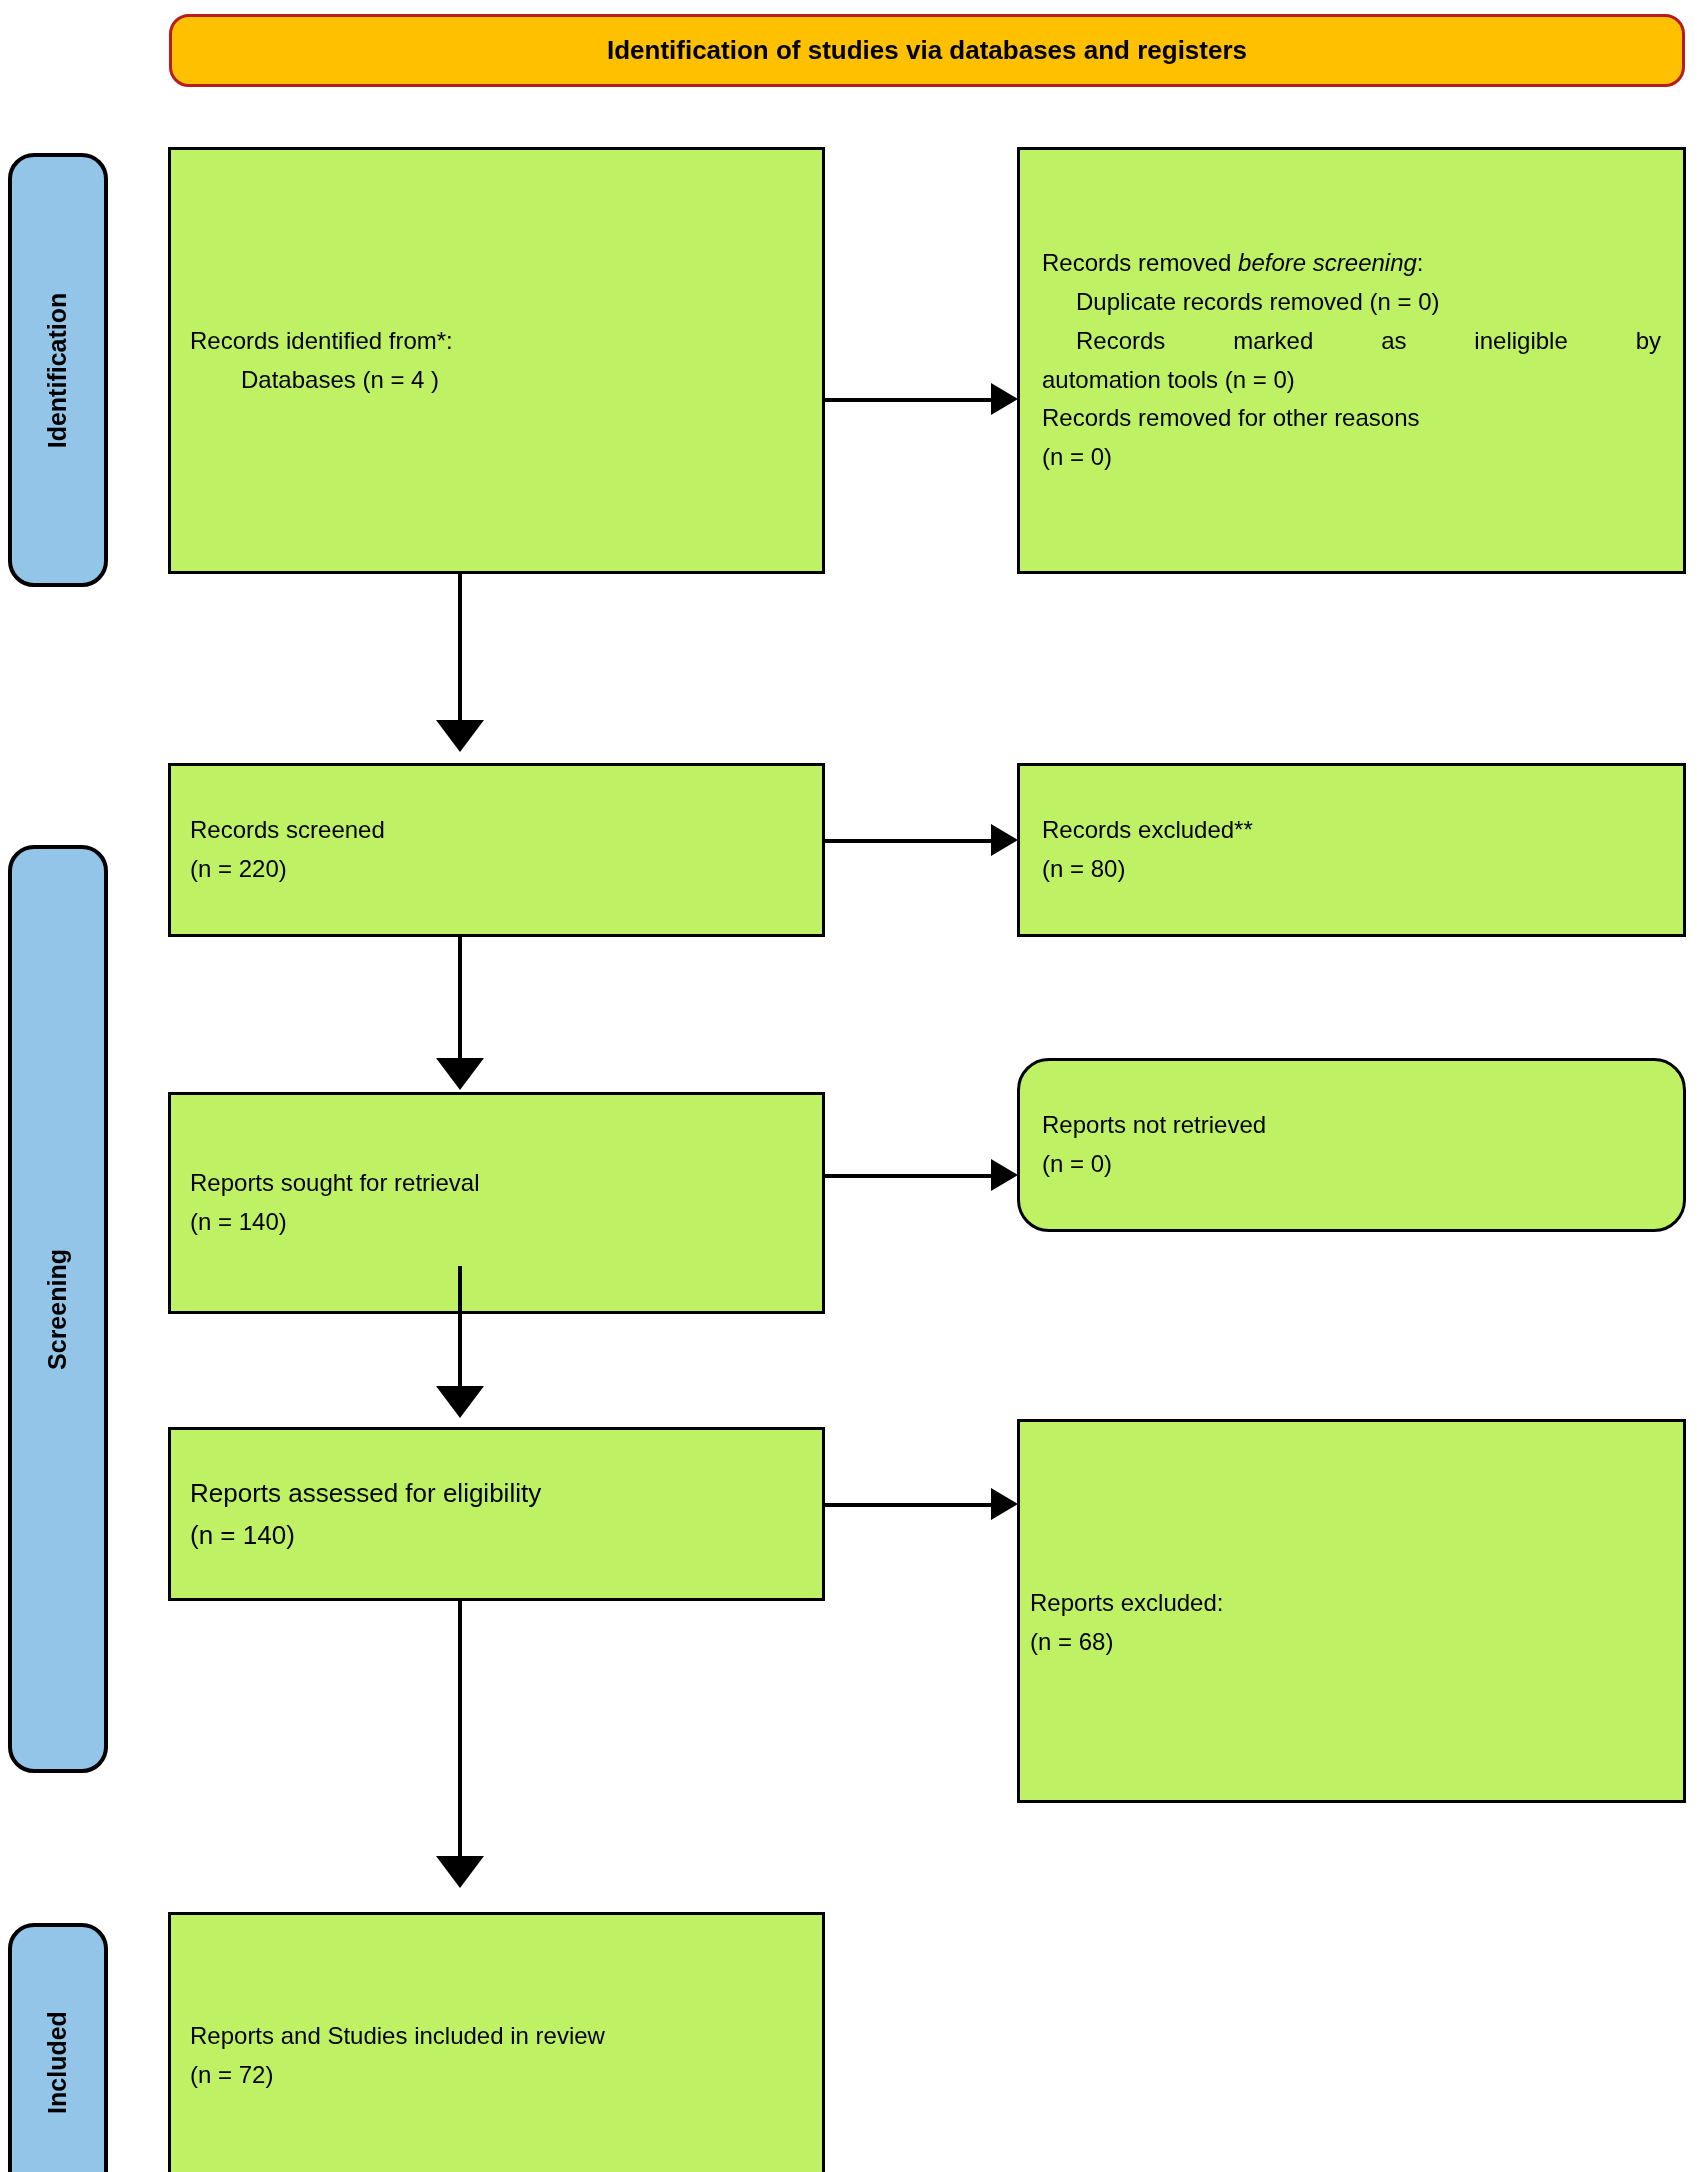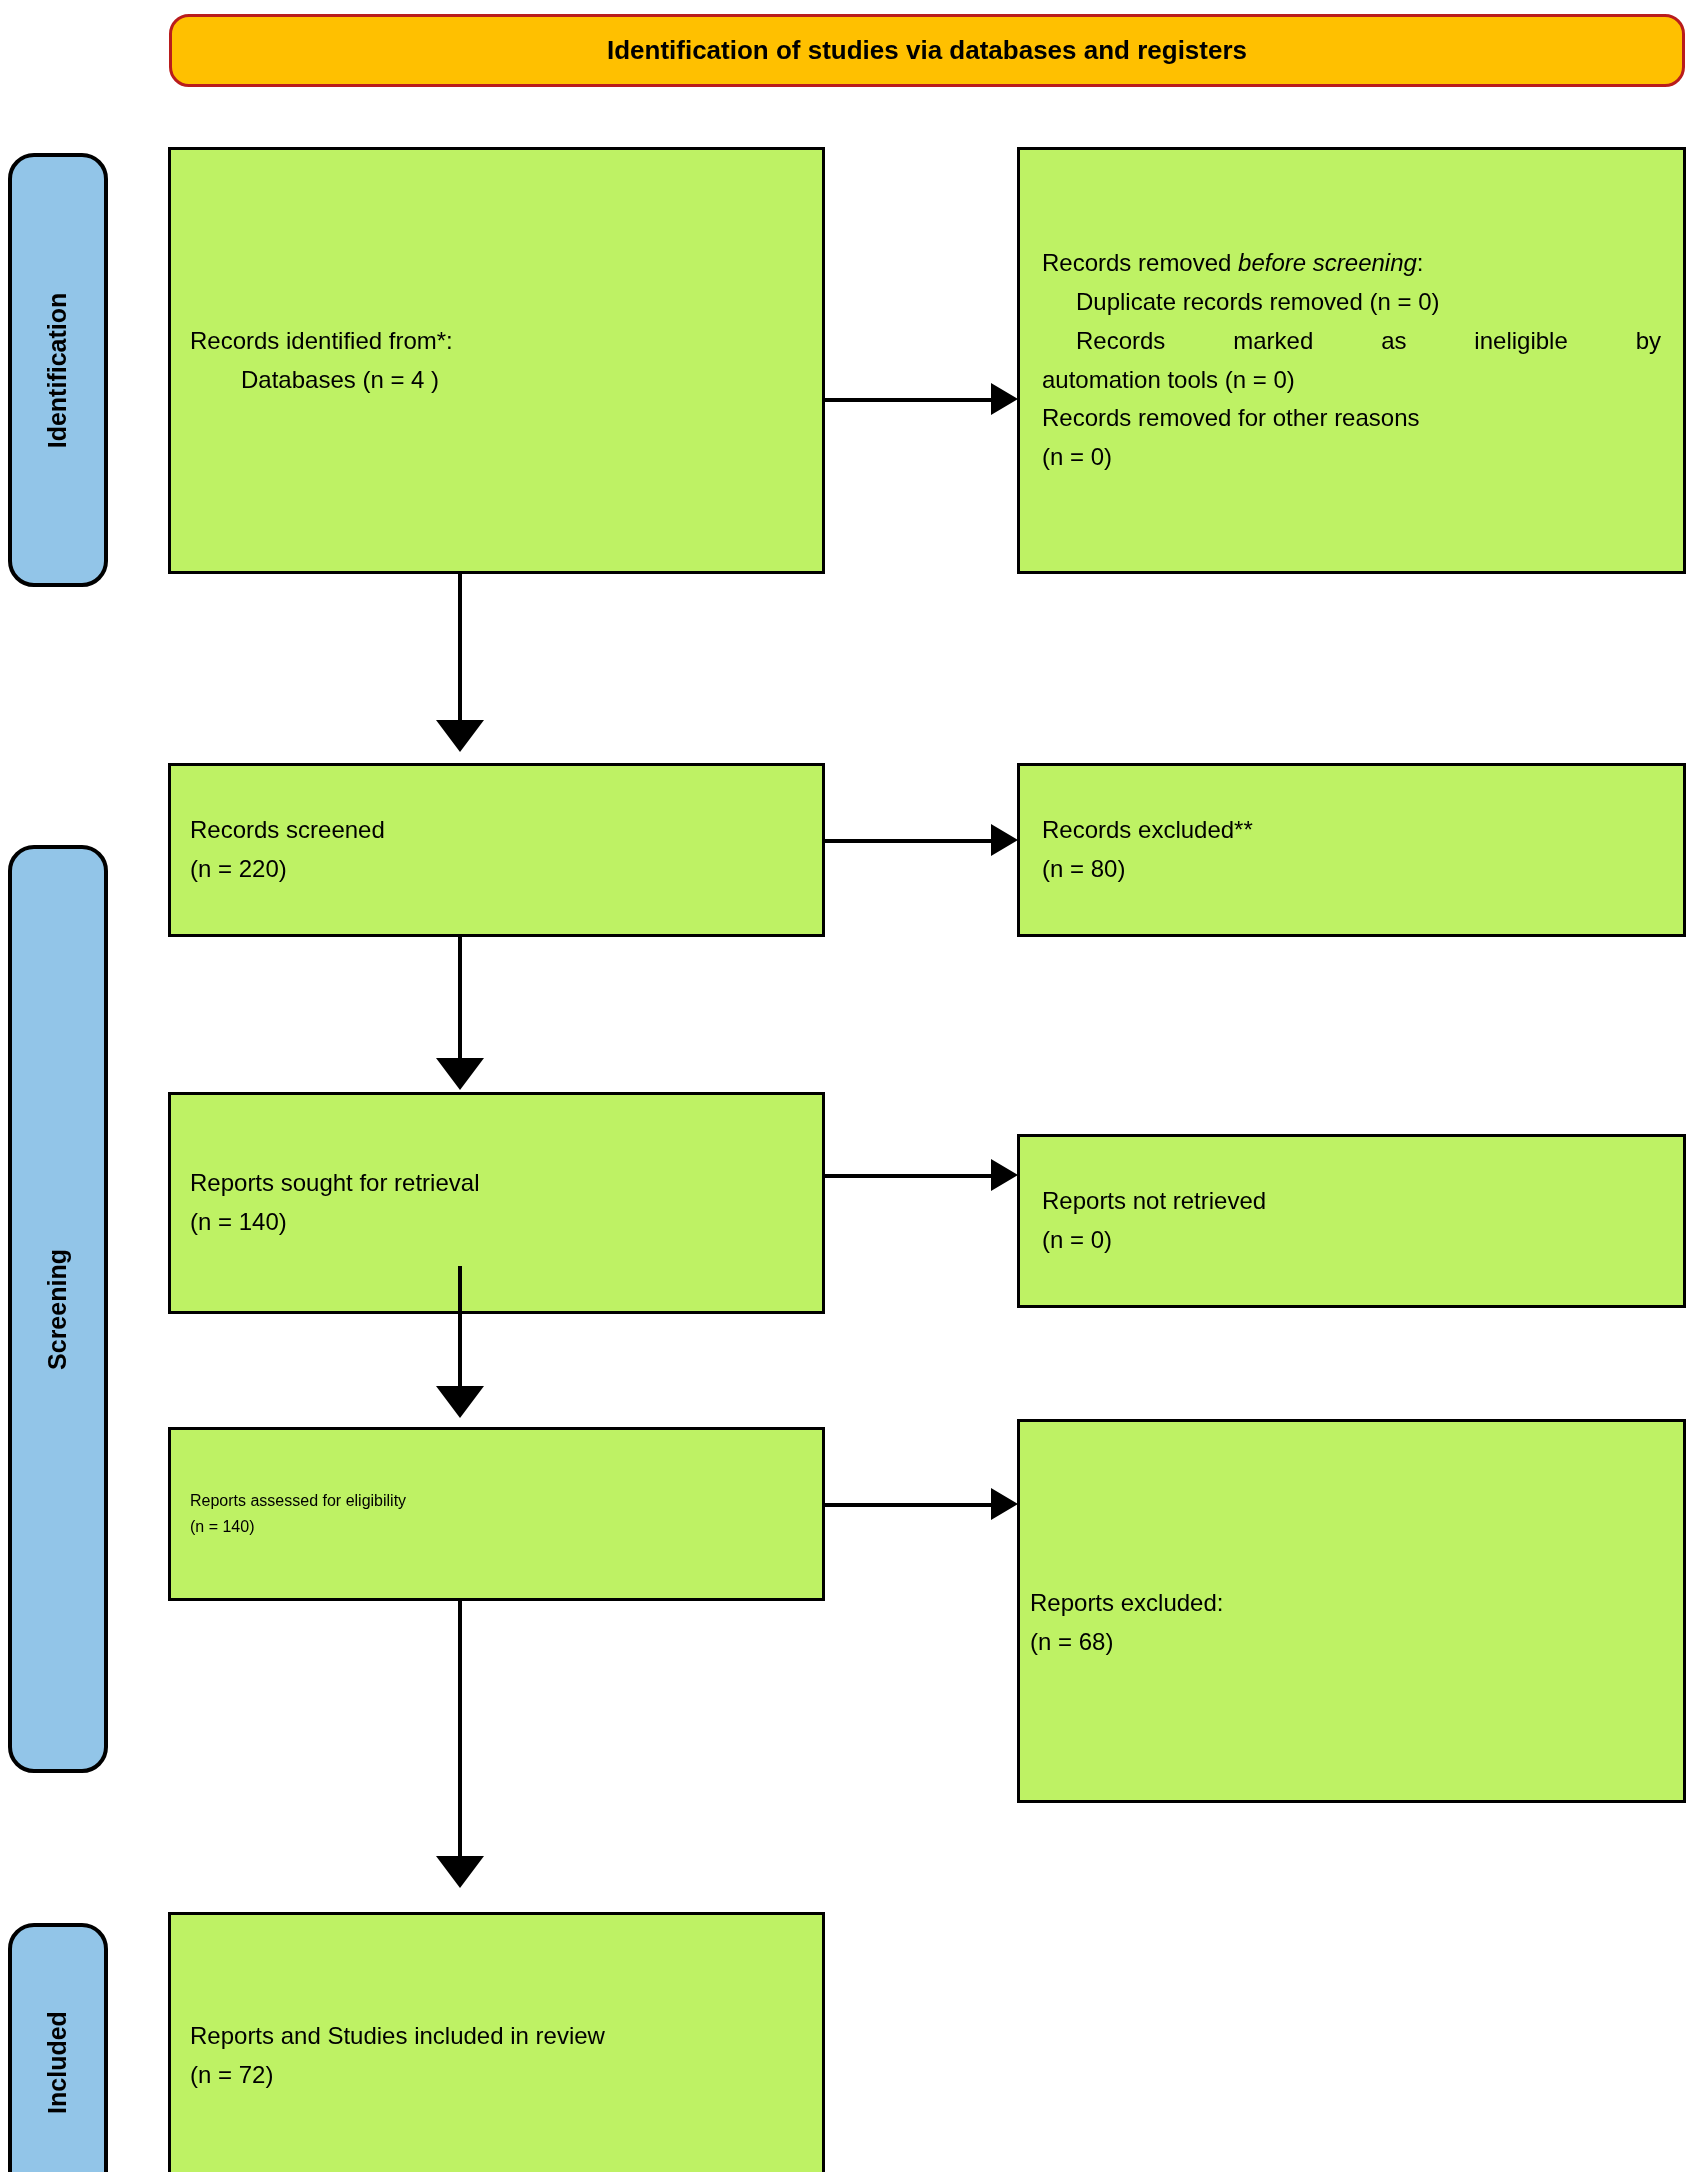--- a/index.html
+++ b/index.html
@@ -176,34 +176,34 @@
   <div class="vline" style="left:458px; top:937px; height:126px;"></div>
   <div class="arrow-down" style="left:436px; top:1058px;"></div>
 
   <div class="box" style="left:168px; top:1092px; width:657px; height:222px; font-size:24px;">
     <div class="pad">
       <p>Reports sought for retrieval</p>
       <p>(n = 140)</p>
     </div>
   </div>
 
-  <div class="box" style="left:1017px; top:1134px; width:669px; height:174px; font-size:24px;">
+  <div class="box" style="left:1017px; top:1058px; width:669px; height:174px; font-size:24px;border-radius:32px;">
     <div class="pad" style="padding:0 22px;">
       <p>Reports not retrieved</p>
       <p>(n = 0)</p>
     </div>
   </div>
 
   <div class="hline" style="left:825px; top:1174px; width:174px;"></div>
   <div class="arrow-right" style="left:991px; top:1159px;"></div>
 
   <div class="vline" style="left:458px; top:1266px; height:126px;"></div>
   <div class="arrow-down" style="left:436px; top:1386px;"></div>
 
-  <div class="box" style="left:168px; top:1427px; width:657px; height:174px; font-size:16px;">
+  <div class="box" style="left:168px; top:1427px; width:657px; height:174px; font-size:26px;">
     <div class="pad">
       <p>Reports assessed for eligibility</p>
       <p>(n = 140)</p>
     </div>
   </div>
 
   <div class="box" style="left:1017px; top:1419px; width:669px; height:384px; font-size:24px;">
     <div class="pad" style="padding:0 10px;margin-top:24px;">
       <p>Reports excluded:</p>
       <p>(n = 68)</p>

